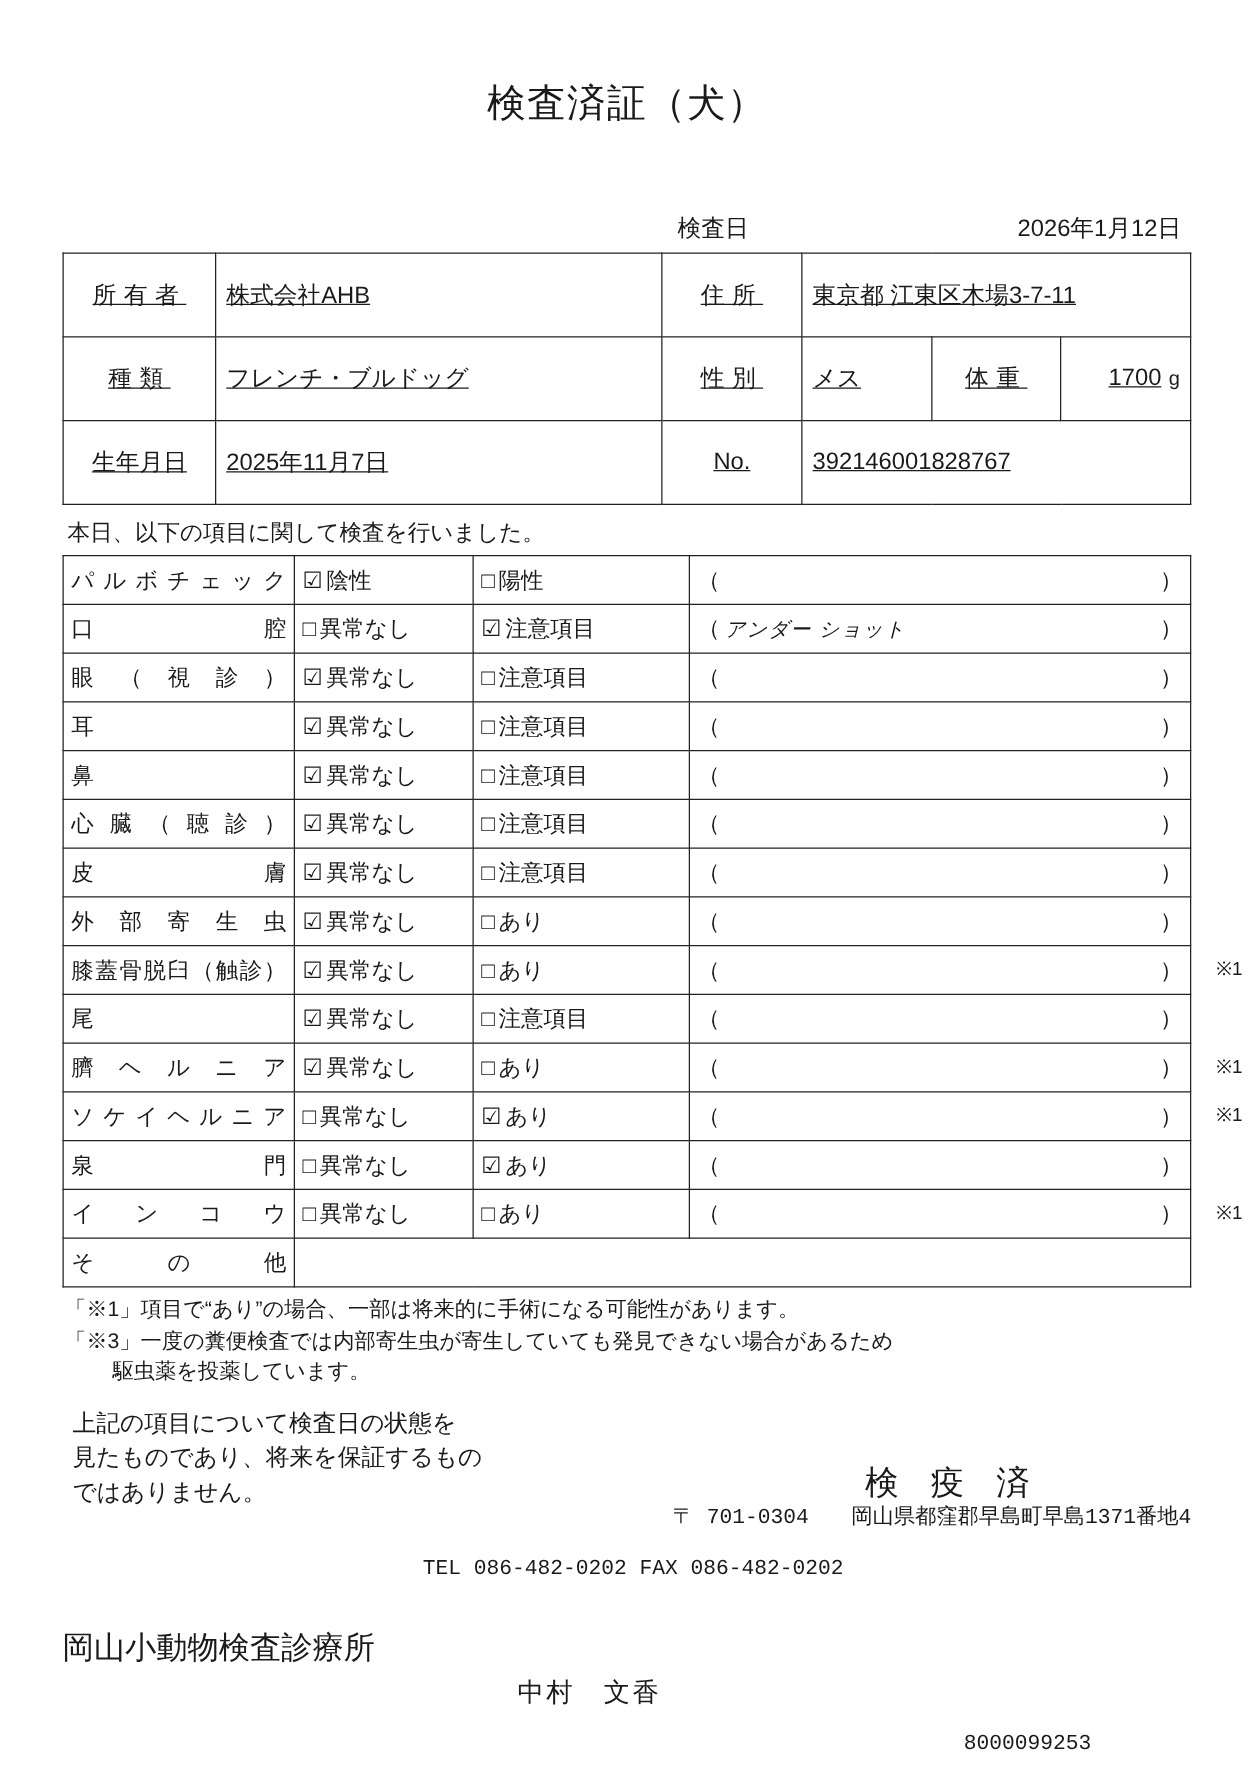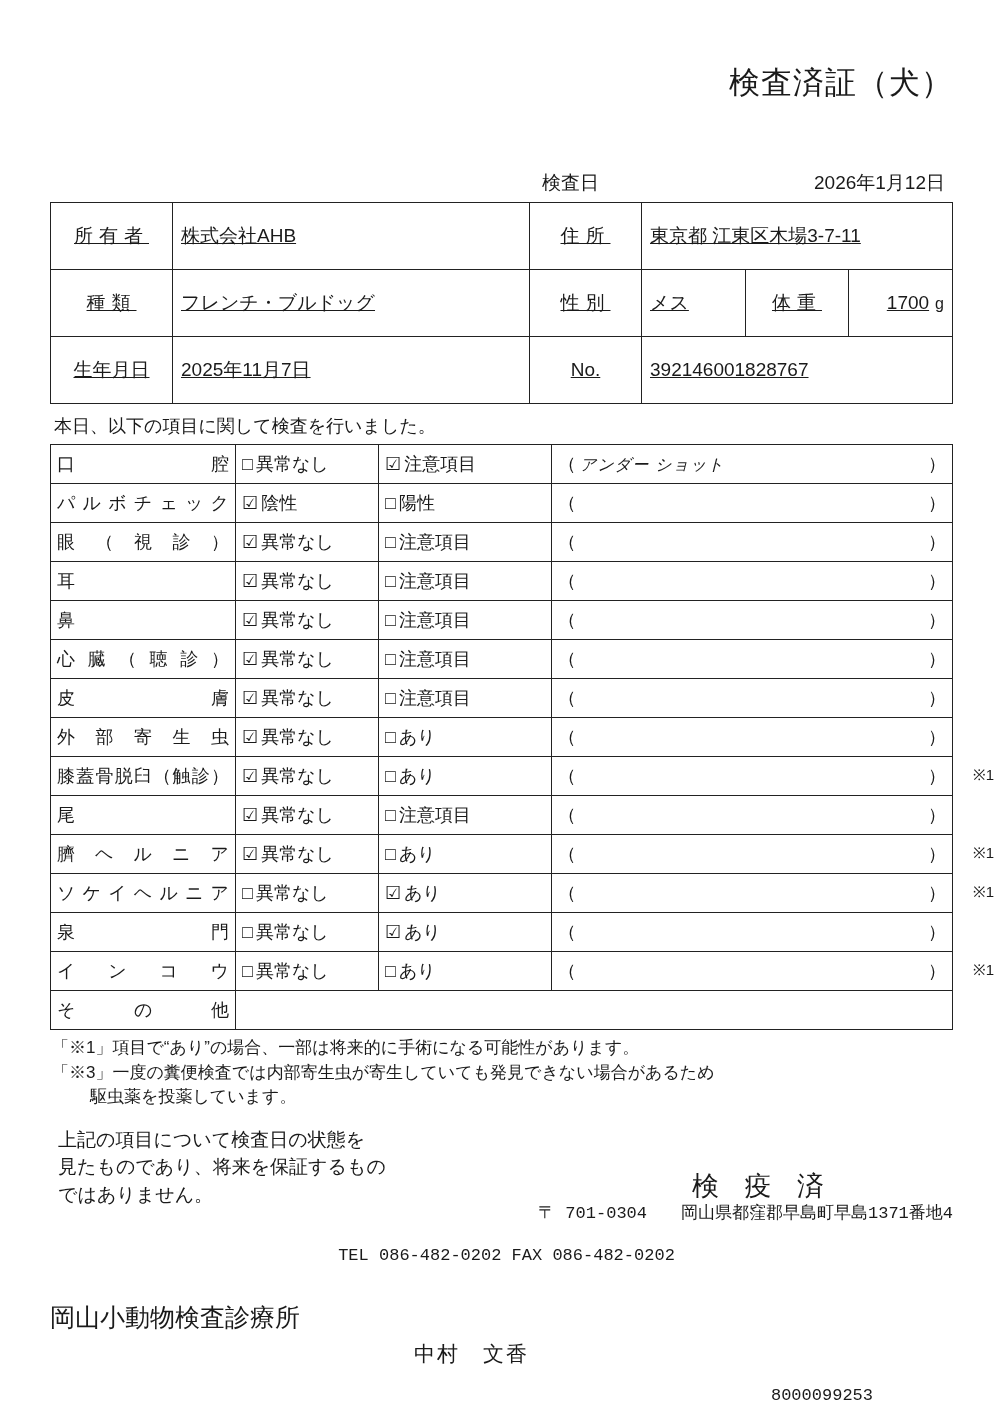--- a/index.html
+++ b/index.html
@@ -16,21 +16,21 @@
     overflow: hidden;
   }
   .page {
     position: relative;
     width: 1003px;
     height: 1422px;
     box-sizing: border-box;
     padding: 0 50px;
   }
   .doc-title {
-    text-align: right;
+    text-align: center;
     font-size: 31px;
     letter-spacing: 1px;
     padding-top: 62px;
     font-weight: normal;
     margin: 0;
   }
   
   .exam-date-row {
     display: flex;
     justify-content: flex-end;
@@ -215,30 +215,30 @@
       <td class="val" colspan="3">392146001828767</td>
     </tr>
   </tbody>
     </table>
 
   <div class="lead">本日、以下の項目に関して検査を行いました。</div>
 
   <table class="checks">
     <tbody id="checks-body">
         <tr>
+          <td class="item">パルボチェック</td>
+          <td class="opt1"><span class="cb">☑</span><span>陰性</span></td>
+          <td class="opt2"><span class="cb">□</span><span>陽性</span></td>
+          <td class="note"><span class="paren-l">（</span><span class="hand"></span><span class="paren-r">）</span></td>
+        </tr>
+        <tr>
           <td class="item">口腔</td>
           <td class="opt1"><span class="cb">□</span><span>異常なし</span></td>
           <td class="opt2"><span class="cb">☑</span><span>注意項目</span></td>
           <td class="note"><span class="paren-l">（</span><span class="hand">アンダー ショット</span><span class="paren-r">）</span></td>
-        </tr>
-        <tr>
-          <td class="item">パルボチェック</td>
-          <td class="opt1"><span class="cb">☑</span><span>陰性</span></td>
-          <td class="opt2"><span class="cb">□</span><span>陽性</span></td>
-          <td class="note"><span class="paren-l">（</span><span class="hand"></span><span class="paren-r">）</span></td>
         </tr>
         <tr>
           <td class="item">眼（視診）</td>
           <td class="opt1"><span class="cb">☑</span><span>異常なし</span></td>
           <td class="opt2"><span class="cb">□</span><span>注意項目</span></td>
           <td class="note"><span class="paren-l">（</span><span class="hand"></span><span class="paren-r">）</span></td>
         </tr>
         <tr>
           <td class="item">耳</td>
           <td class="opt1"><span class="cb">☑</span><span>異常なし</span></td>

